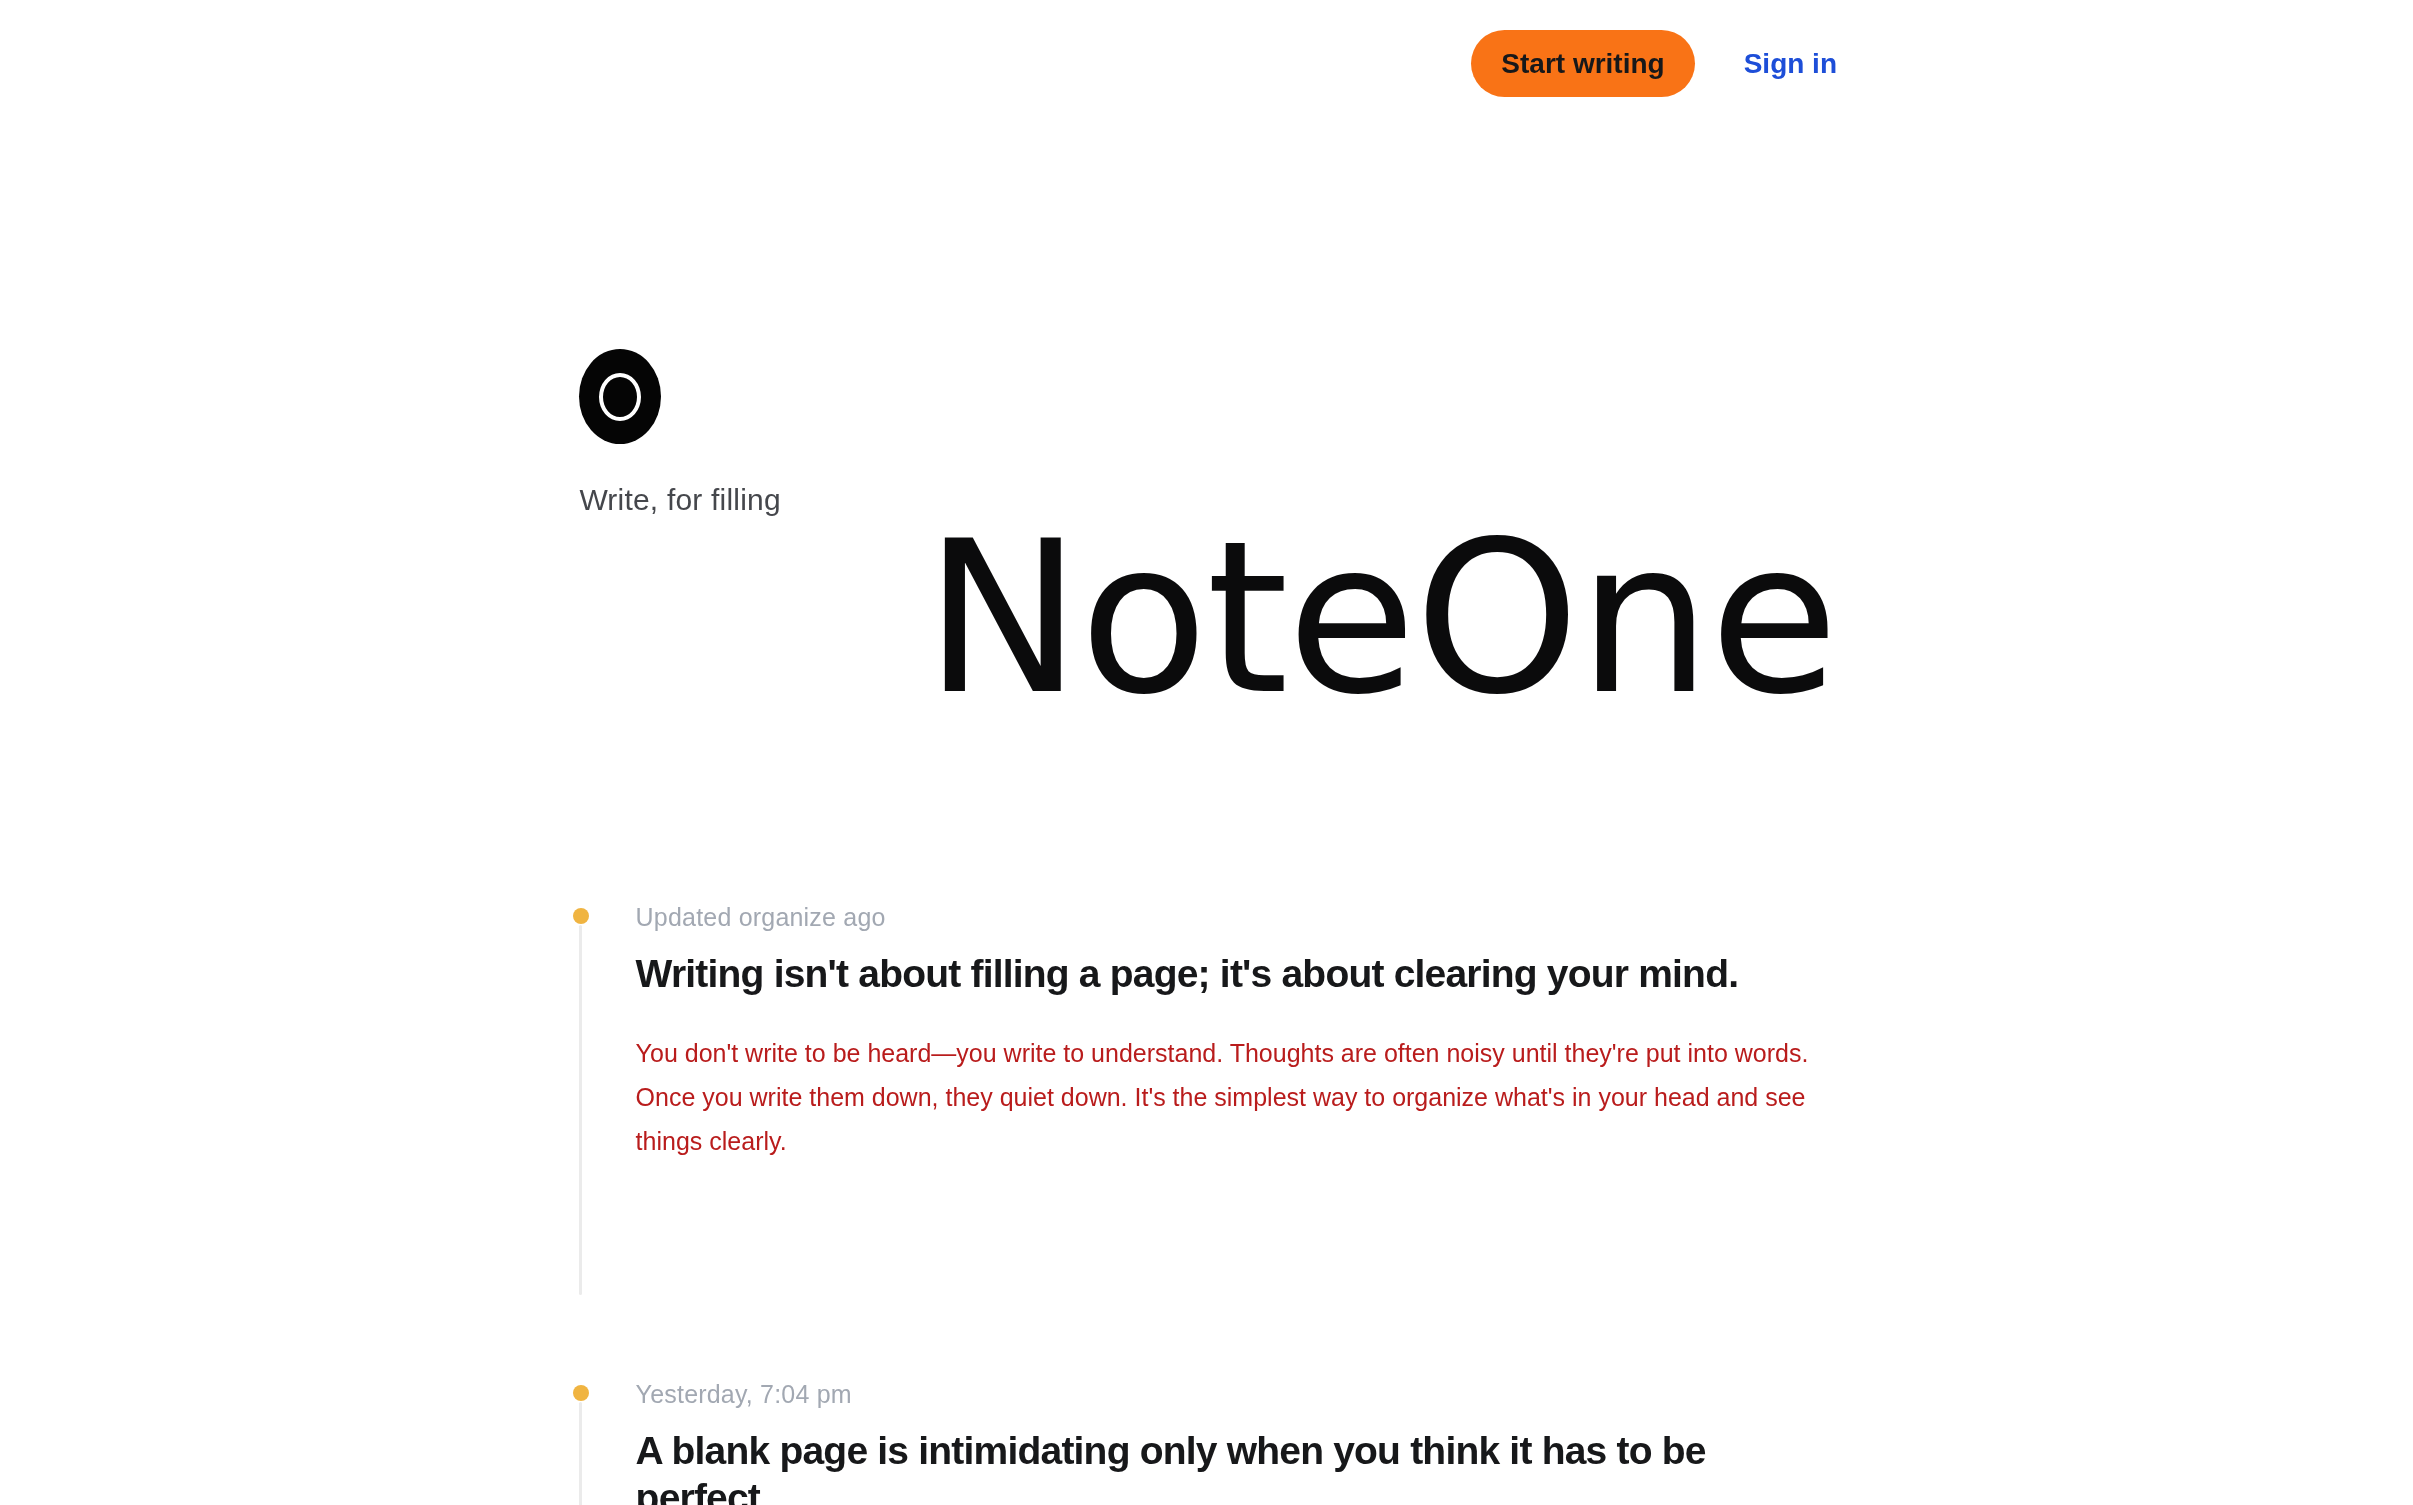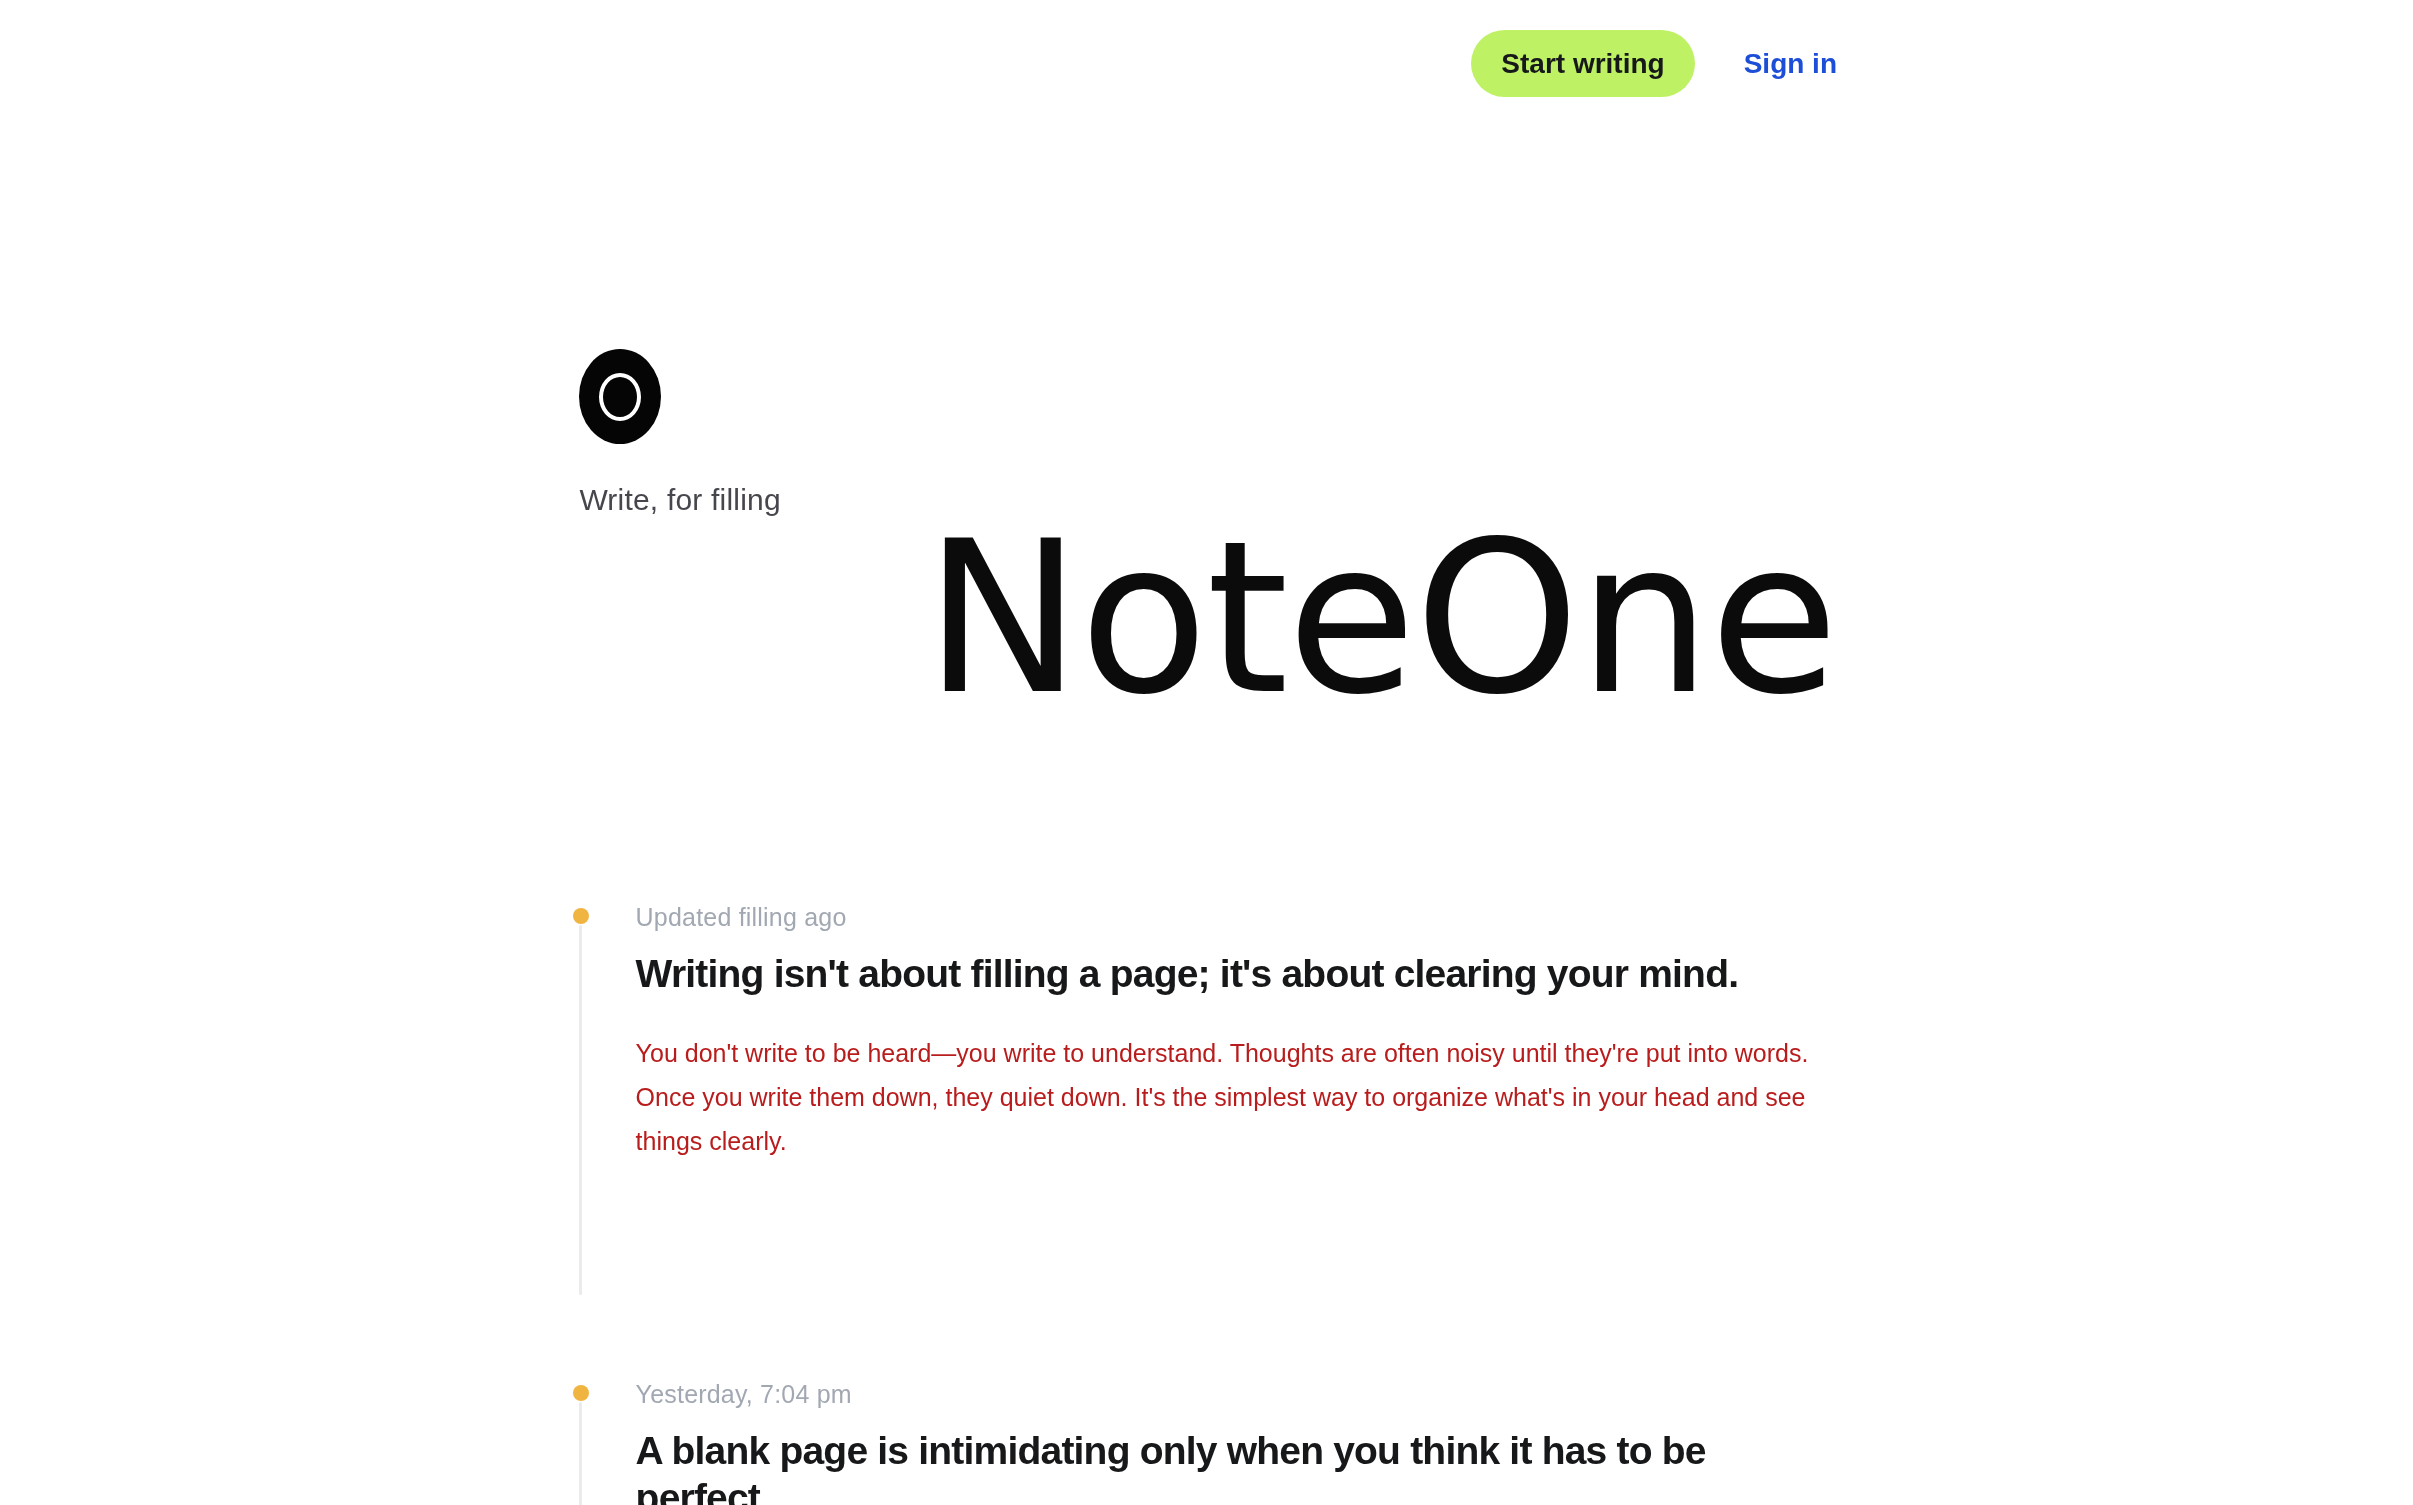--- a/index.html
+++ b/index.html
@@ -28,21 +28,21 @@
     height: 69px;
   }
   .btn-primary {
     display: inline-flex;
     align-items: center;
     justify-content: center;
     height: 67px;
     padding: 0 30px;
     border: none;
     border-radius: 840px;
-    background: #bef264;
+    background: #f97316;
     font-family: "Liberation Sans", sans-serif;
     font-size: 28px;
     font-weight: 600;
     color: #17181a;
     cursor: pointer;
   }
   .link-signin {
     font-size: 28px;
     font-weight: 600;
     color: #1d4ed8;
@@ -150,21 +150,21 @@
       </div>
       <div class="tagline">Write, for filling</div>
       <h1 class="big-title">NoteOne</h1>
     </section>
 
     <section class="timeline">
 
       <article class="entry entry-1">
         <span class="dot"></span>
         <span class="rail rail-1"></span>
-        <div class="timestamp">Updated filling ago</div>
+        <div class="timestamp">Updated organize ago</div>
         <h2 class="entry-title">Writing isn't about filling a page; it's about clearing your mind.</h2>
         <p class="entry-body">You don't write to be heard—you write to understand. Thoughts are often noisy until they're put into words. Once you write them down, they quiet down. It's the simplest way to organize what's in your head and see things clearly.</p>
       </article>
 
       <article class="entry entry-2">
         <span class="dot"></span>
         <span class="rail rail-2"></span>
         <div class="timestamp">Yesterday, 7:04 pm</div>
         <h2 class="entry-title">A blank page is intimidating only when you think it has to be perfect.</h2>
 

